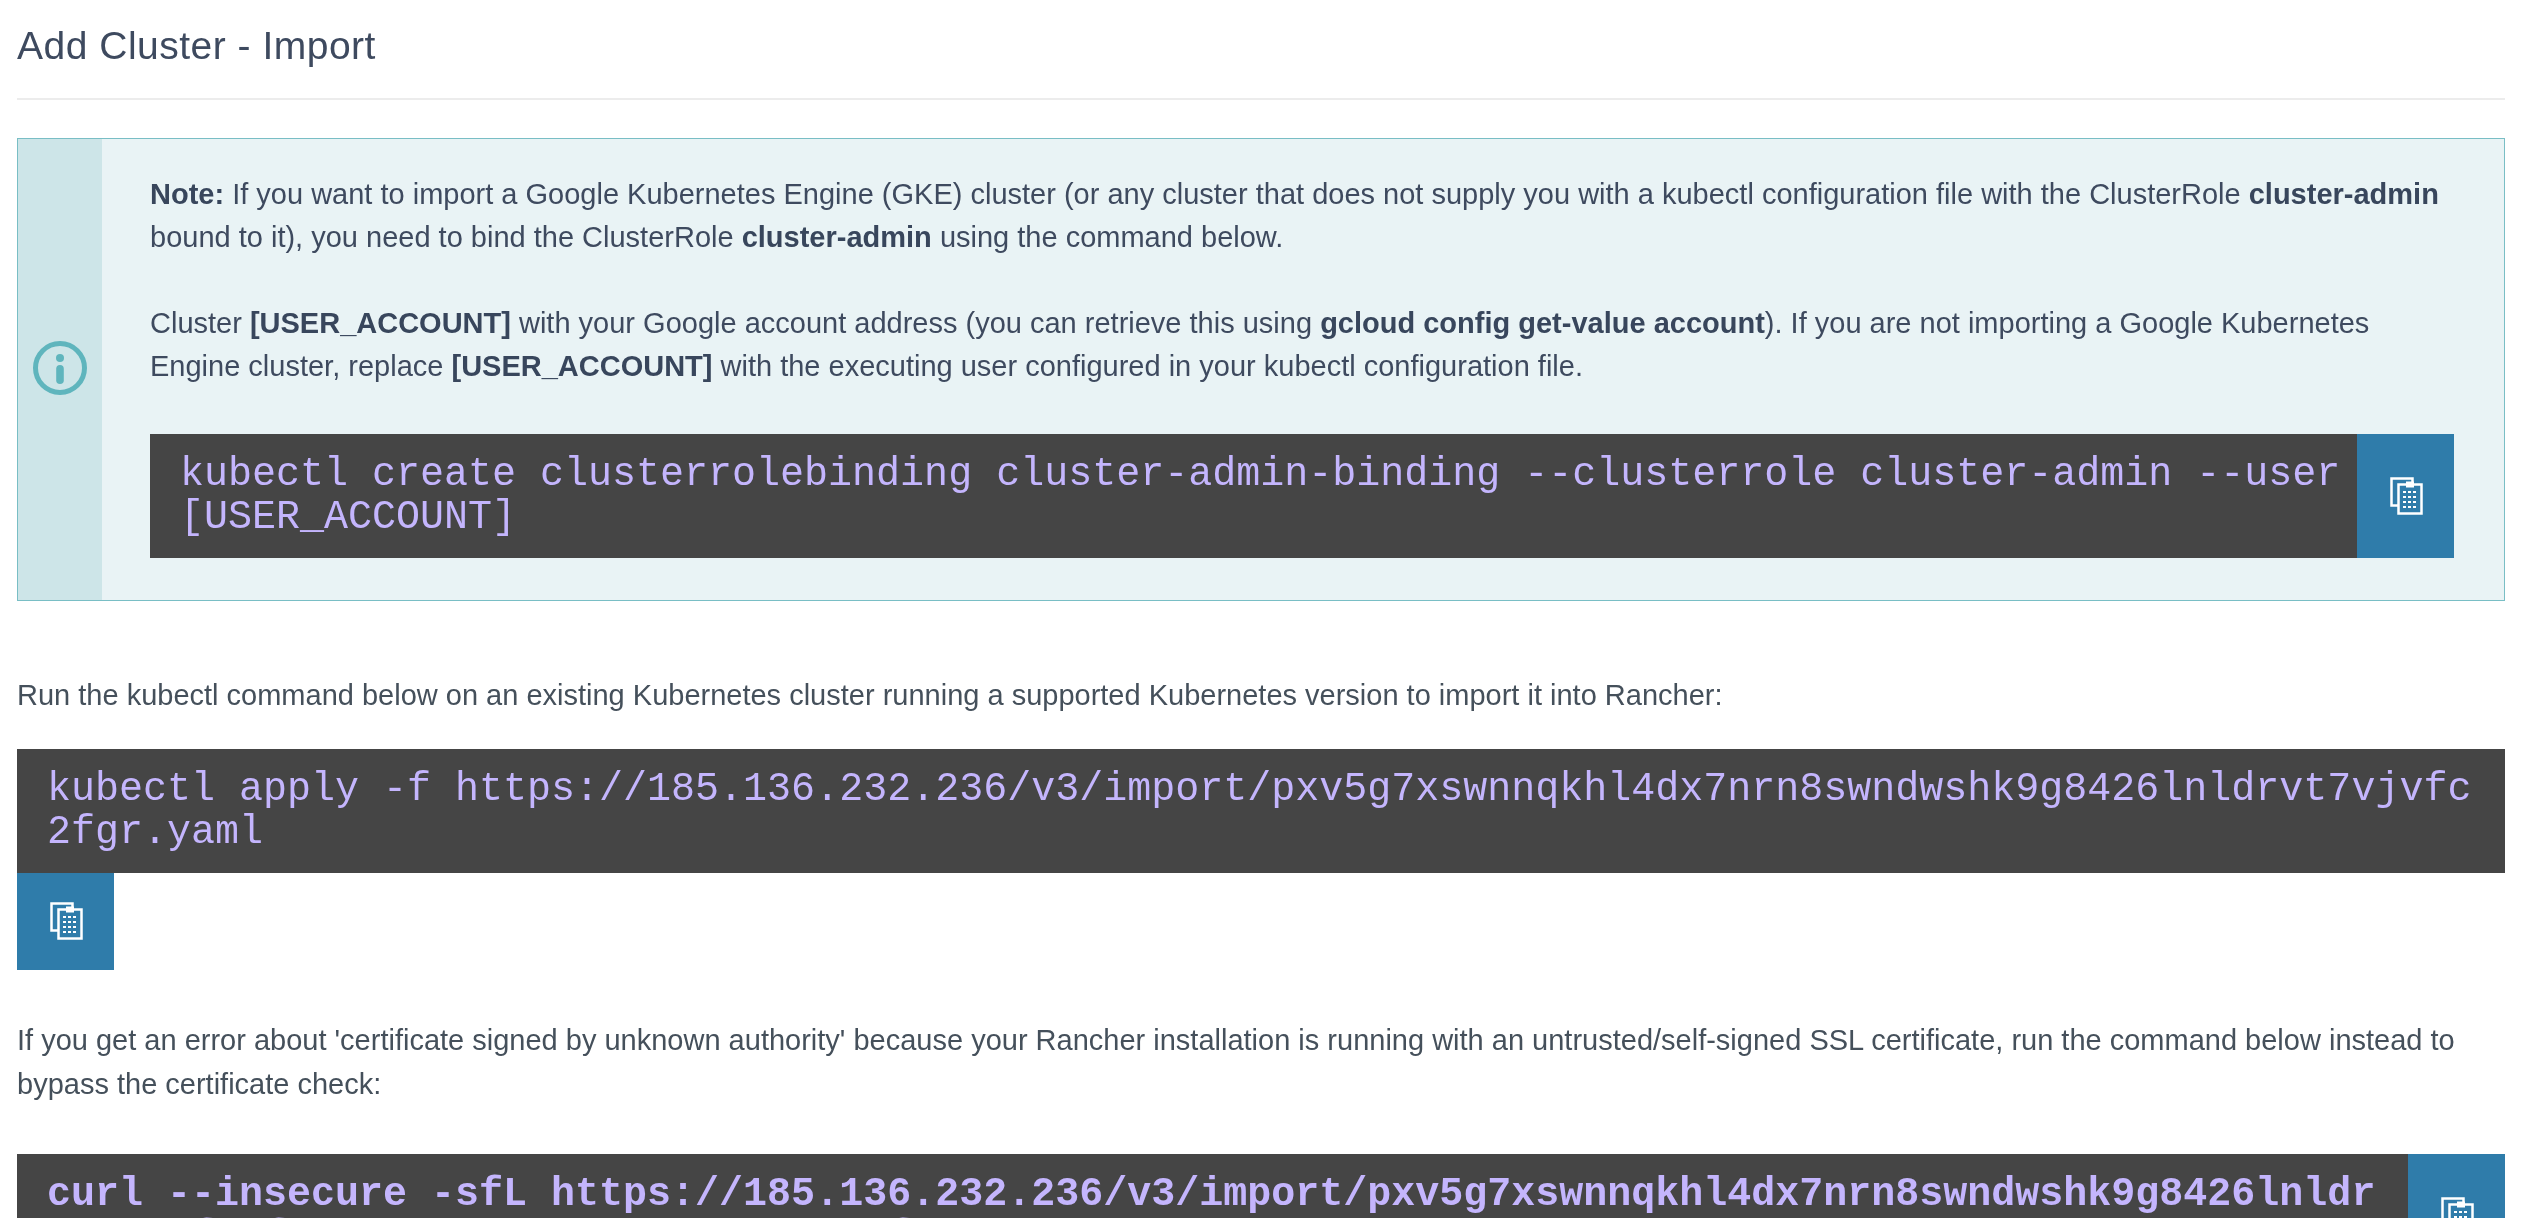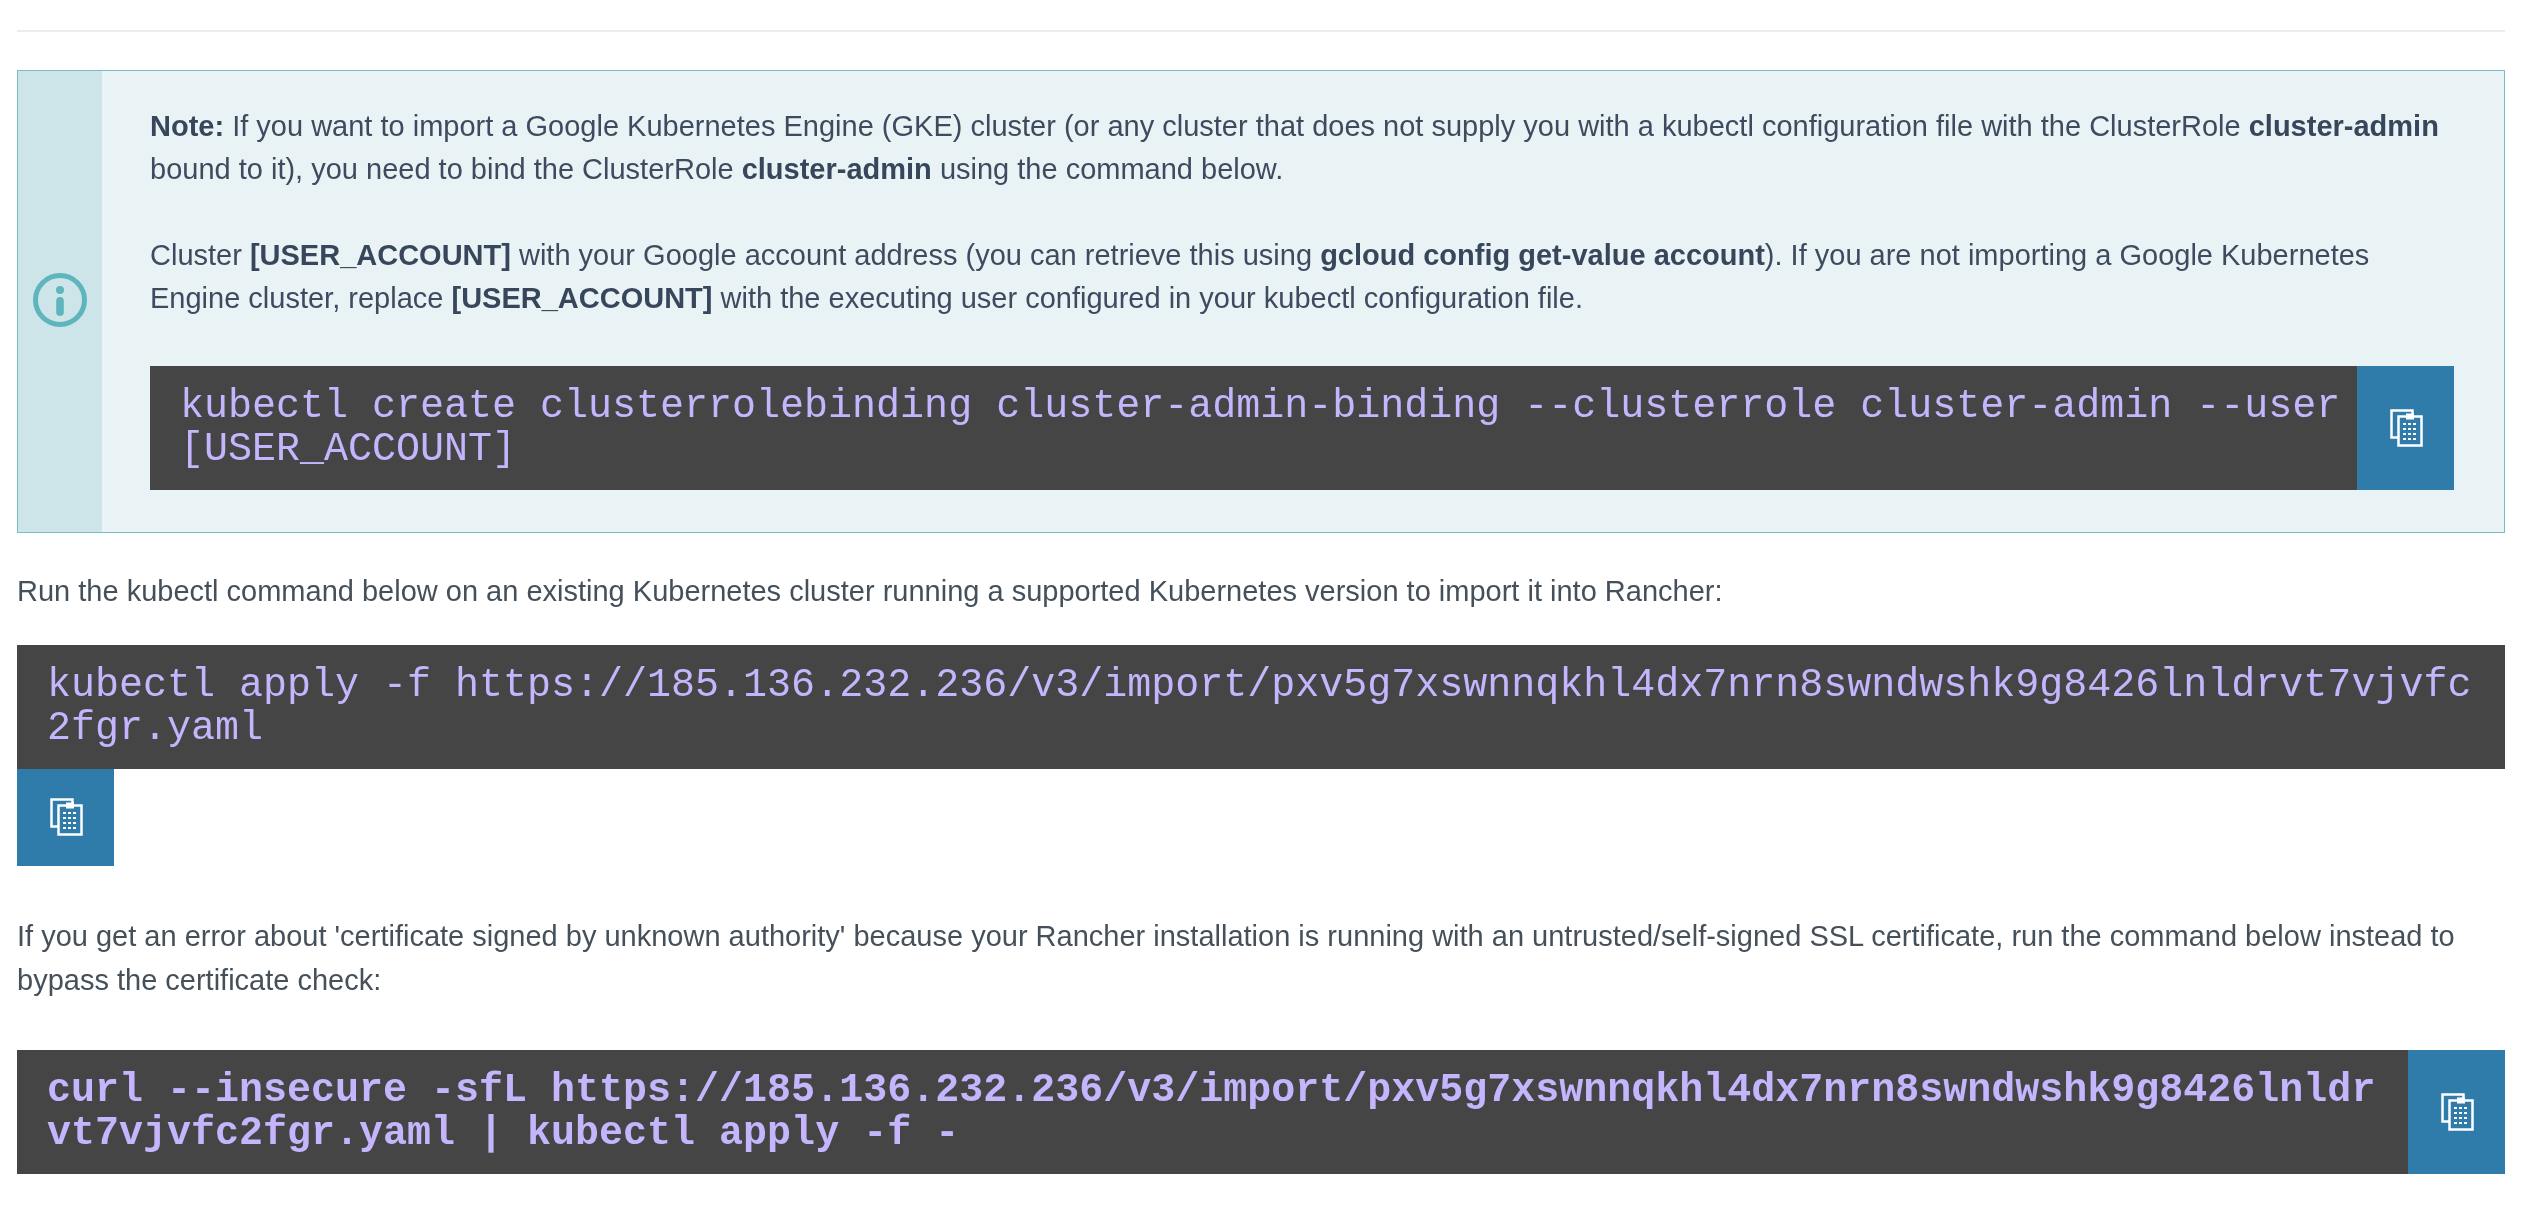--- a/index.html
+++ b/index.html
@@ -88,21 +88,21 @@
     padding: 0;
   }
 
   
   .instruction {
     margin: 0;
     font-size: 29px;
     line-height: 44px;
     color: #45505b;
   }
-  .section-run { margin-top: 36px; }
+  .section-run { margin-top: 72px; }
   .section-run .code-row { margin-top: 32px; flex-direction: column; }
   .section-cert { margin-top: 48px; }
   .section-cert .code-row { margin-top: 48px; font-weight: bold; }
 
   
   .footer-row {
     margin-top: 54px;
     display: flex;
     justify-content: center;
   }
@@ -115,20 +115,21 @@
     font-size: 31px;
     padding: 17px 39px;
     cursor: pointer;
   }
 </style>
 </head>
 <body>
 
 <div class="page">
 
+  <h1 class="page-title">Add Cluster - Import</h1>
   <hr class="title-divider">
 
   <div class="note-banner">
     <div class="note-icon-col">
       <span>
         <svg width="58" height="58" viewBox="0 0 58 58">
           <circle cx="29" cy="29" r="24.5" fill="none" stroke="#5fb5bd" stroke-width="5"></circle>
           <circle cx="29" cy="19" r="4" fill="#5fb5bd"></circle>
           <rect x="25.2" y="26" width="7.6" height="19" rx="3.8" fill="#5fb5bd"></rect>
         </svg>

